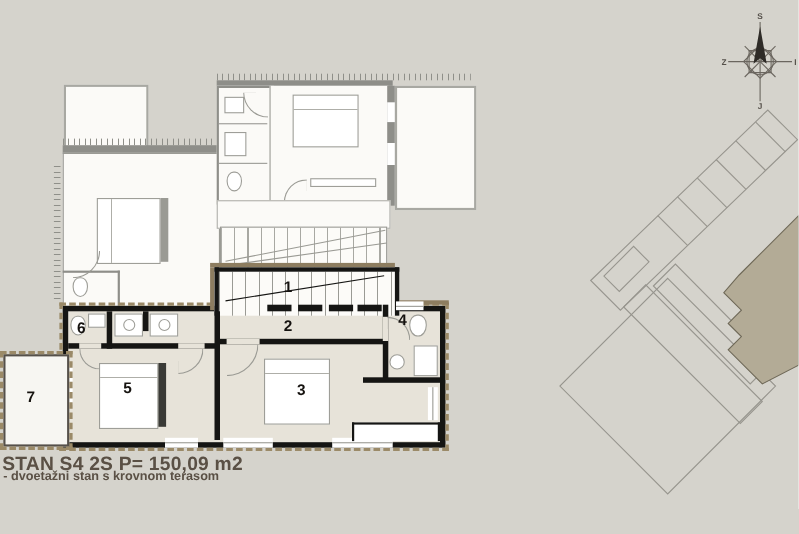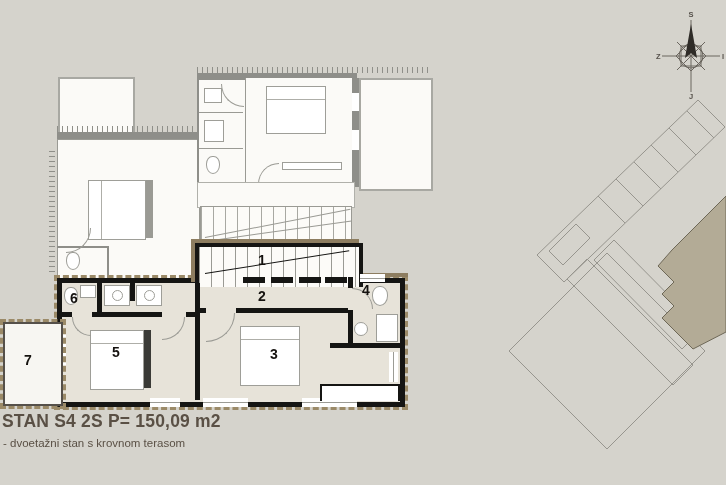--- a/index.html
+++ b/index.html
@@ -30,21 +30,21 @@
   .win-v i{top:0;bottom:0;left:4px;width:1px;}
   .bed{background:#fff;border:1px solid #9e9e98;}
   .pillow-top{background-image:linear-gradient(to bottom,transparent 12px,#aeaea8 12px,#aeaea8 13px,transparent 13px);}
   .pillow-left{background-image:linear-gradient(to right,transparent 12px,#aeaea8 12px,#aeaea8 13px,transparent 13px);}
   .c-stairs{background:#fcfbf8;border:4px solid #151513;border-bottom:none;
             background-image:repeating-linear-gradient(90deg,#9a9a94 0 1px,transparent 1px 12px);}
   .rlabel{position:absolute;font-size:14px;font-weight:700;color:#15120f;}
   .t7{background:#f7f6f2;border:2px solid #55504a;outline:3px dashed #9b8a68;}
   
   .title1{position:absolute;left:2px;top:411px;font-size:17.5px;font-weight:700;color:#5a5045;letter-spacing:.2px;}
-  .title2{position:absolute;left:3px;top:437px;font-size:11.5px;font-weight:400;color:#5a5045;}
+  .title2{position:absolute;left:3px;top:427px;font-size:11.5px;font-weight:700;color:#5a5045;}
   svg text{font-family:"Liberation Sans",sans-serif;font-size:7.5px;font-weight:700;fill:#55504a;}
 </style>
 </head>
 <body>
 
 <div class="screen">
 
   <div class="abs hatch-h" style="left:197px;top:67px;width:231px;height:6px;"></div>
   <div class="abs u-wall" style="left:197px;top:73px;width:160px;height:5px;"></div>
 

